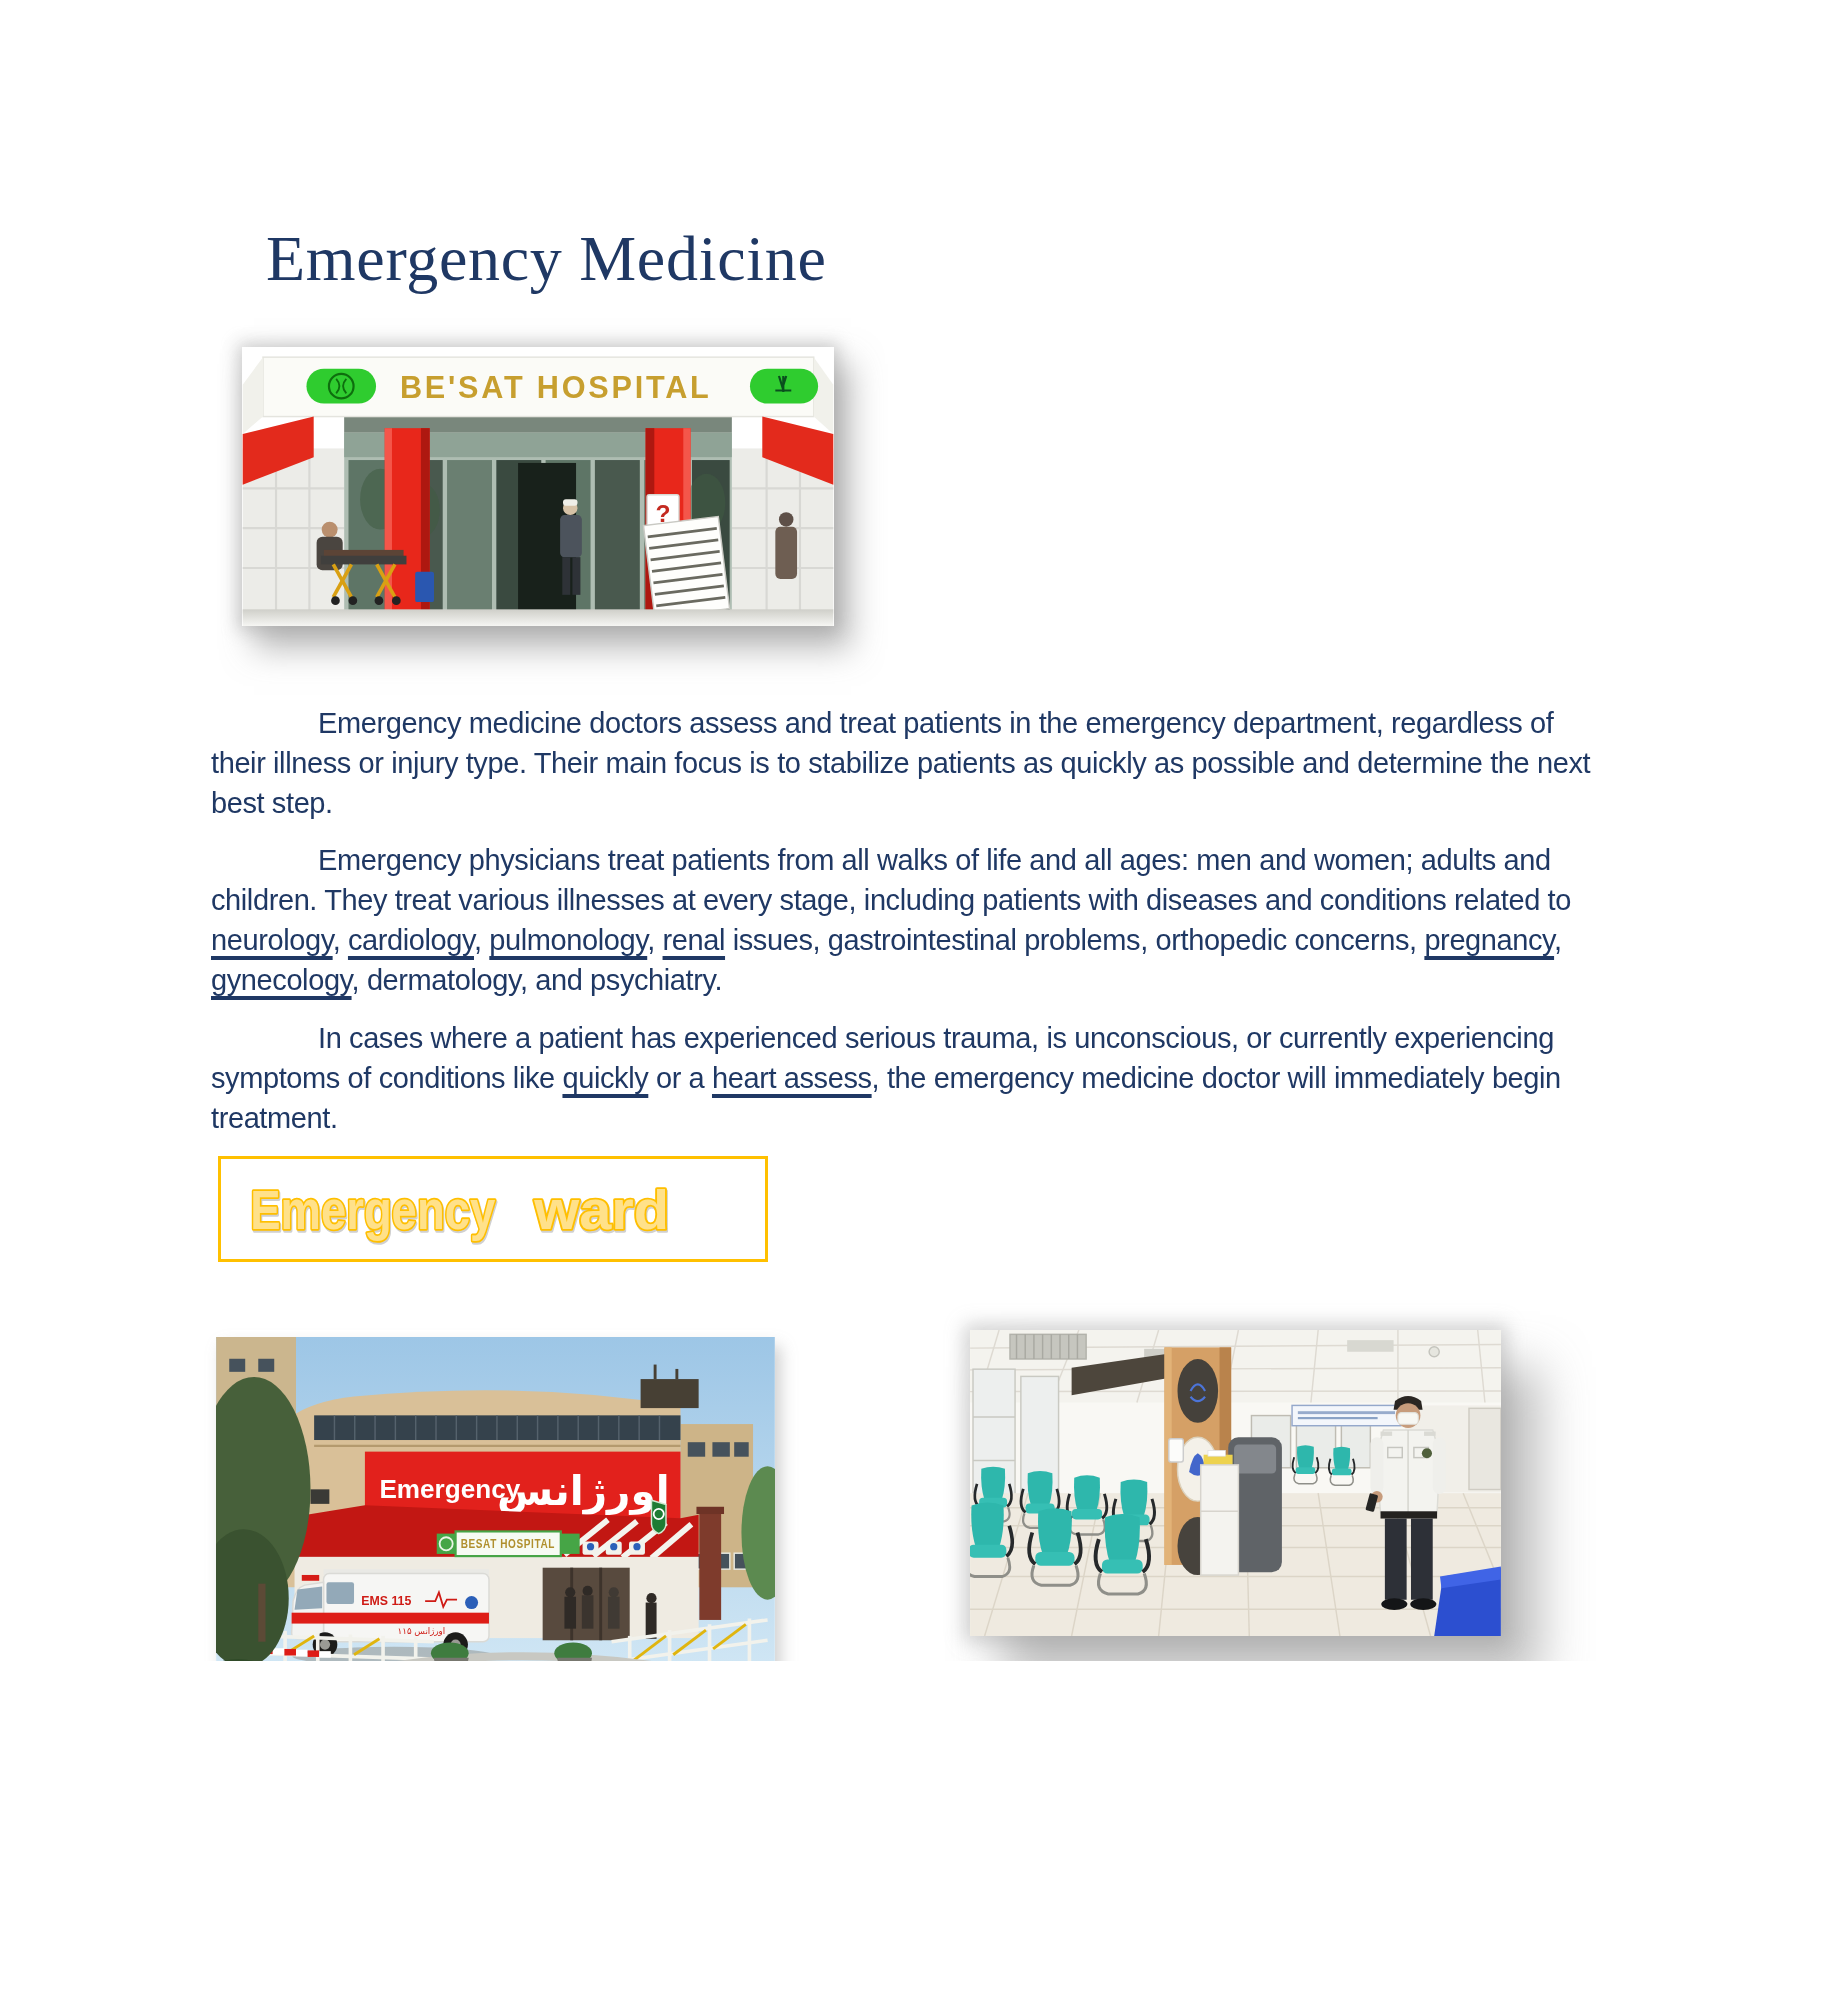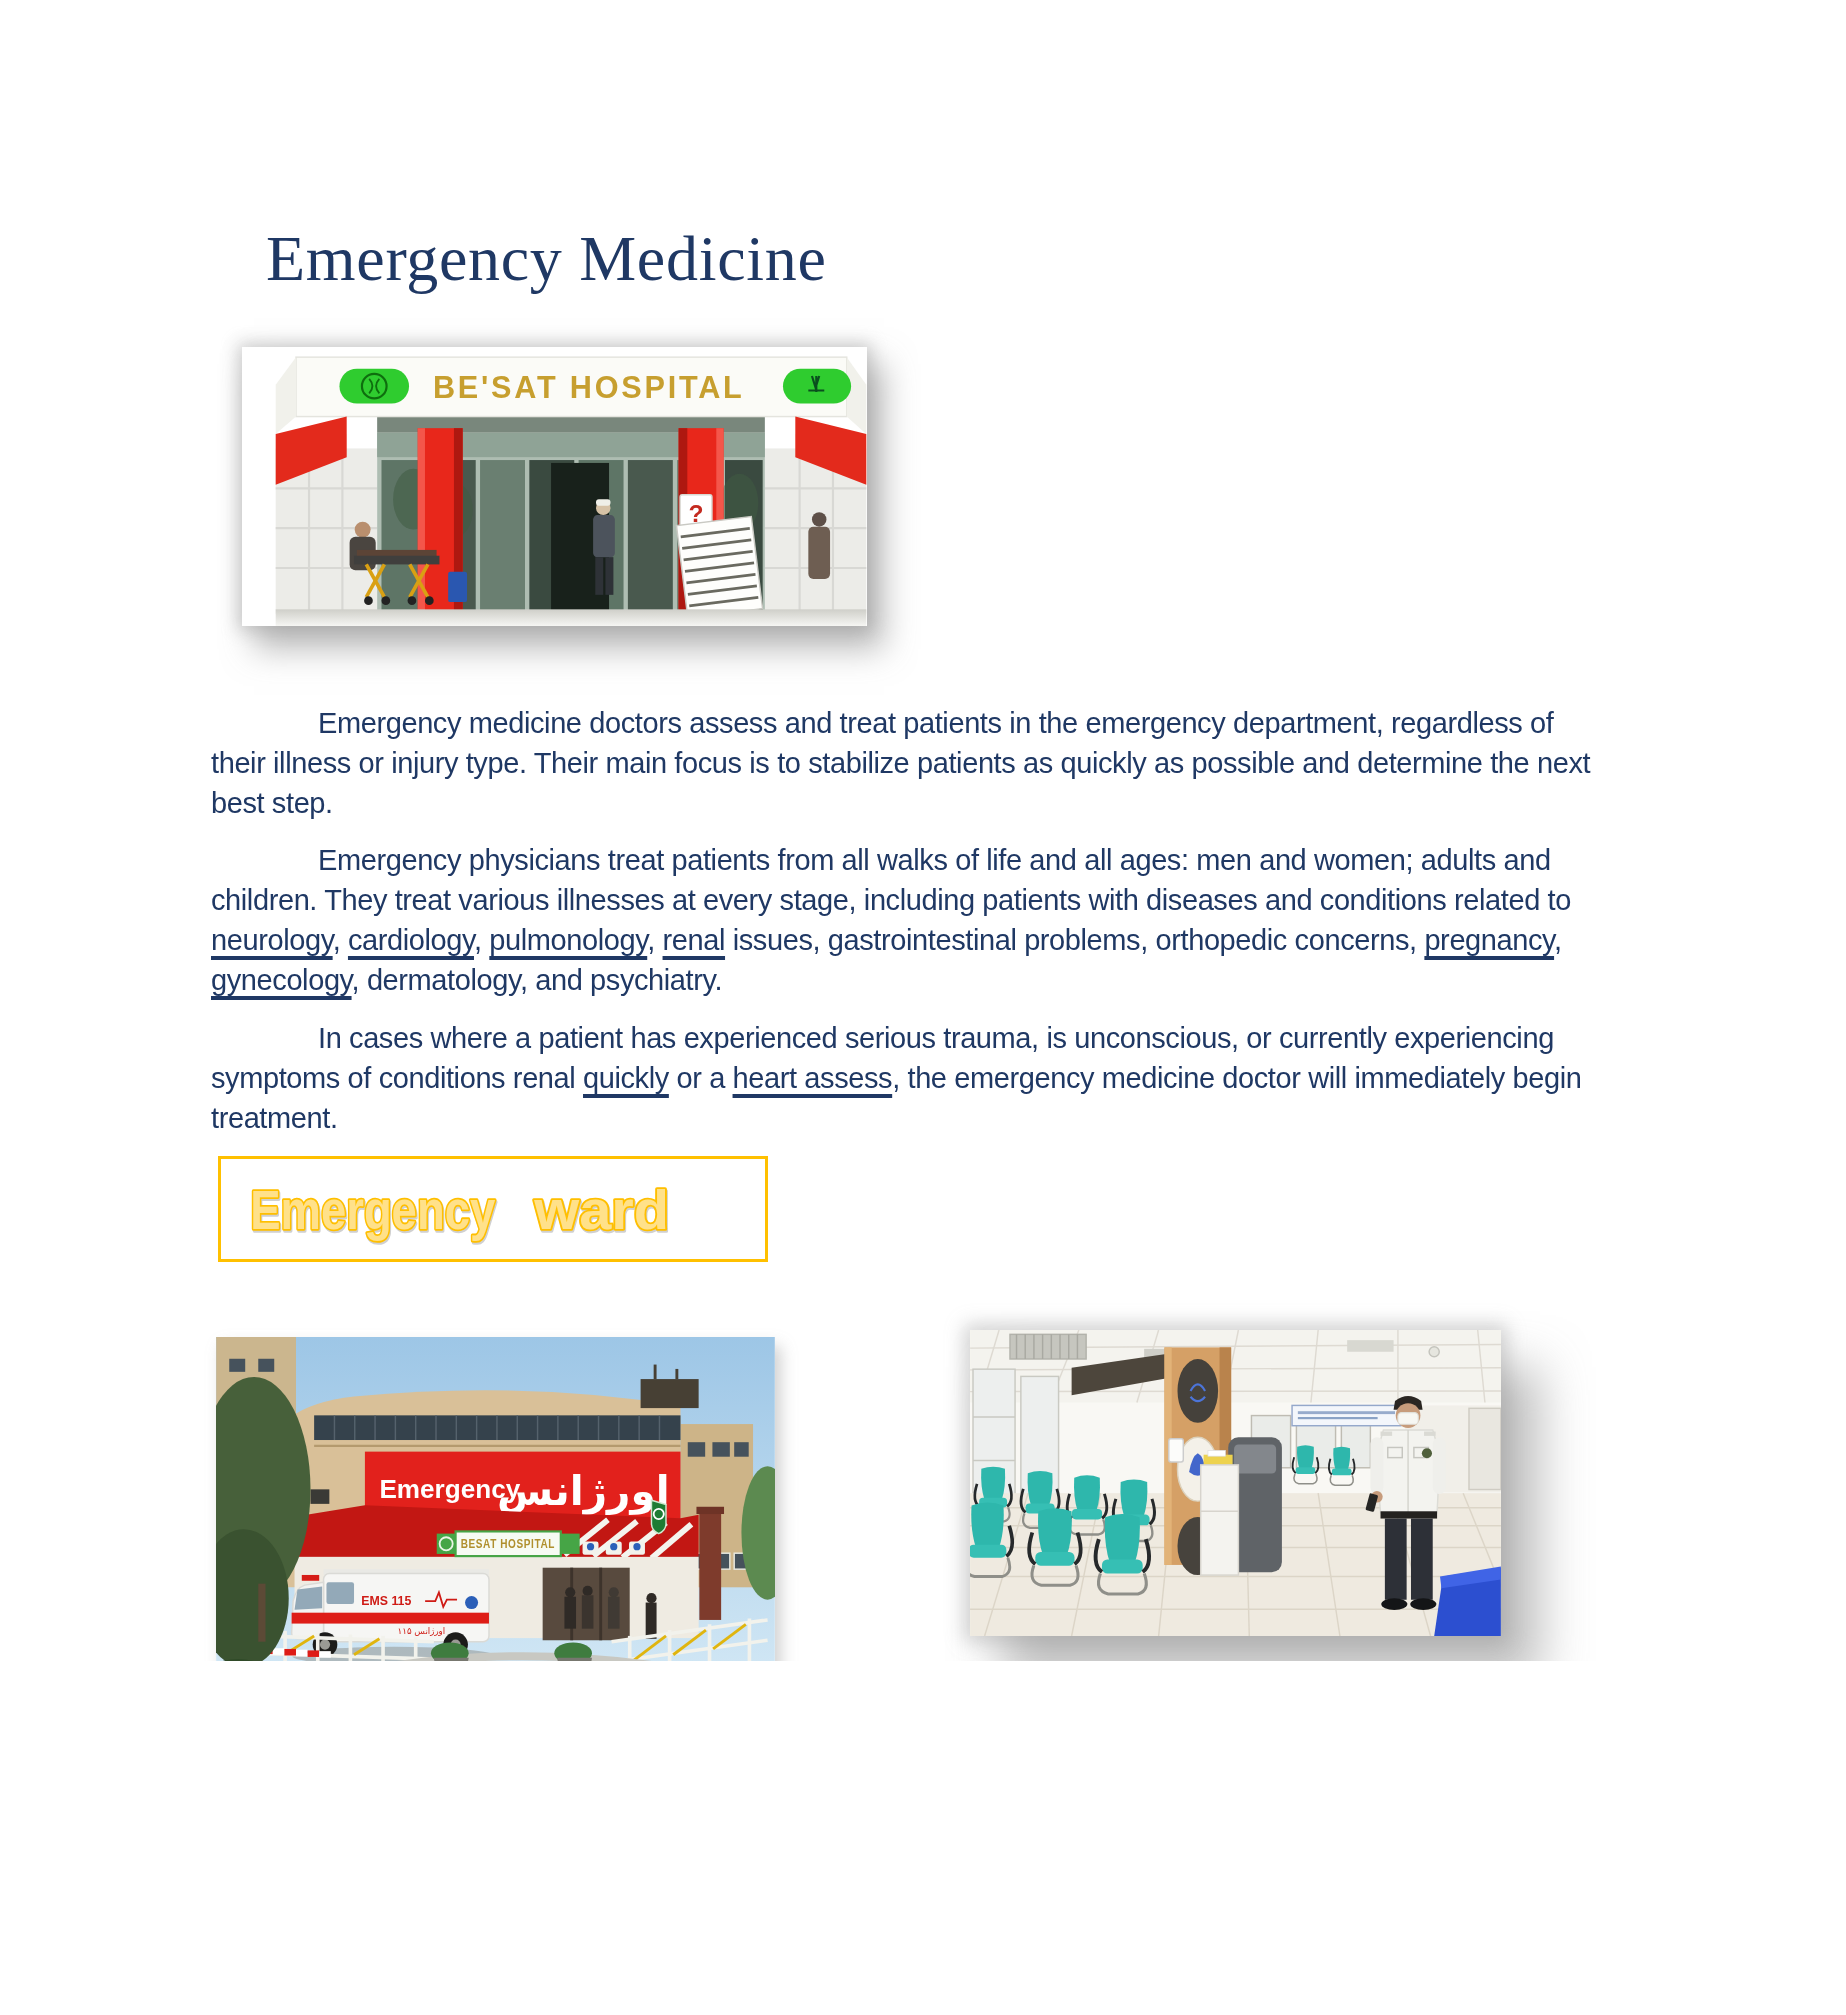--- a/index.html
+++ b/index.html
@@ -2,21 +2,21 @@
 <html style="font-size:11.6px"><head>
 <meta charset="utf-8">
 <style>
   html,body{margin:0;padding:0;background:#ffffff;}
   .page{position:relative;width:1847px;height:1661px;background:#fff;overflow:hidden;
         font-family:"Liberation Sans",sans-serif;}
   .title{position:absolute;left:266px;top:222px;margin:0;font-family:"Liberation Serif",serif;
          font-weight:400;font-size:64px;color:#1F3864;letter-spacing:0.7px;}
   .photo{position:absolute;background:#fff;}
   .photo svg{display:block;}
-  .shadow-all{box-shadow:0 0 16px 4.4px rgba(150,150,150,.45),14.5px 20.3px 30.5px 2.9px rgba(120,120,120,.5);padding-left:33px;}
+  .shadow-all{box-shadow:0 0 16px 4.4px rgba(150,150,150,.45),14.5px 20.3px 30.5px 2.9px rgba(120,120,120,.5);}
   .shadow-br{box-shadow:5.8px 8.7px 14.5px rgba(140,140,140,.4);}
   .shadow-big{box-shadow:0 0 17.4px 5.8px rgba(150,150,150,.4),35px 41px 46px 4.4px rgba(125,125,125,.5);}
   .photo1{left:242px;top:347px;width:592px;height:279px;}
   .photo2{left:216px;top:1337px;width:559px;height:370px;}
   .photo3{left:970px;top:1330px;width:531px;height:306px;}
   .bodytext{position:absolute;left:211px;top:703px;width:1386px;color:#1F3864;}
   .bodytext p{margin:0 0 17.4px;font-size:29px;line-height:40px;font-weight:400;
               text-indent:107px;letter-spacing:-0.4px;}
   .bodytext a.u{color:inherit;text-decoration:underline;text-decoration-thickness:3.6px;
                 text-underline-offset:5.8px;cursor:pointer;}
@@ -160,21 +160,21 @@
         </g>
       </g>
 
       <rect x="0" y="362" width="815" height="23" fill="url(#floor1)"></rect>
     </svg>
   </div>
 
   <div class="bodytext">
     <p><span>Emergency medicine doctors assess and treat patients in the emergency department, regardless of their illness or injury type. Their main focus is to stabilize patients as quickly as possible and determine the next best step.</span></p>
     <p><span>Emergency physicians treat patients from all walks of life and all ages: men and women; adults and children. They treat various illnesses at every stage, including patients with diseases and conditions related to </span><a class="u">neurology</a><span>, </span><a class="u">cardiology</a><span>, </span><a class="u">pulmonology</a><span>, </span><a class="u">renal</a><span> issues, gastrointestinal problems, orthopedic concerns, </span><a class="u">pregnancy</a><span>, </span><a class="u">gynecology</a><span>, dermatology, and psychiatry.</span></p>
-    <p><span>In cases where a patient has experienced serious trauma, is unconscious, or currently experiencing symptoms of conditions renal </span><a class="u">quickly</a><span> or a </span><a class="u">heart assess</a><span>, the emergency medicine doctor will immediately begin treatment.</span></p>
+    <p><span>In cases where a patient has experienced serious trauma, is unconscious, or currently experiencing symptoms of conditions like </span><a class="u">quickly</a><span> or a </span><a class="u">heart assess</a><span>, the emergency medicine doctor will immediately begin treatment.</span></p>
   </div>
 
   <div class="ward-box">
     <svg viewBox="0 0 750 138" width="544" height="100">
       <text class="gold-text" x="40" y="96" textLength="338" lengthAdjust="spacingAndGlyphs">Emergency</text>
       <text class="gold-text" x="432" y="96" textLength="186" lengthAdjust="spacingAndGlyphs">ward</text>
     </svg>
   </div>
 
   <div class="photo photo2 shadow-br">

